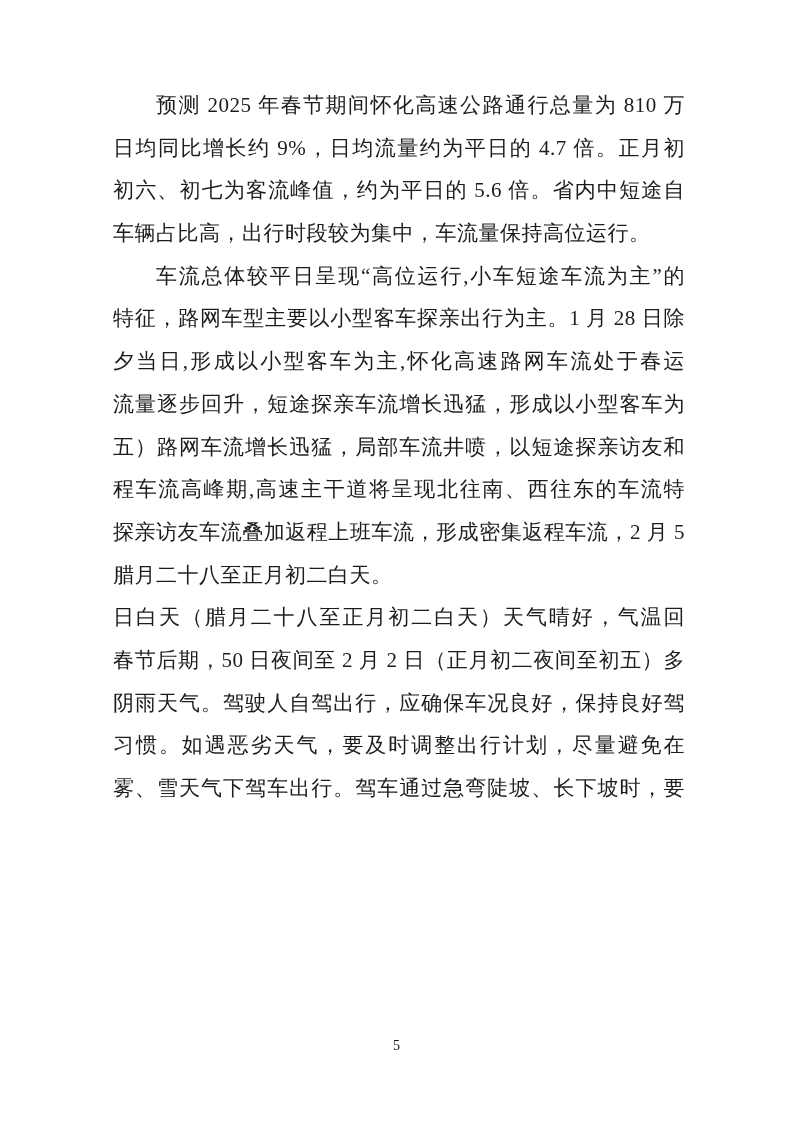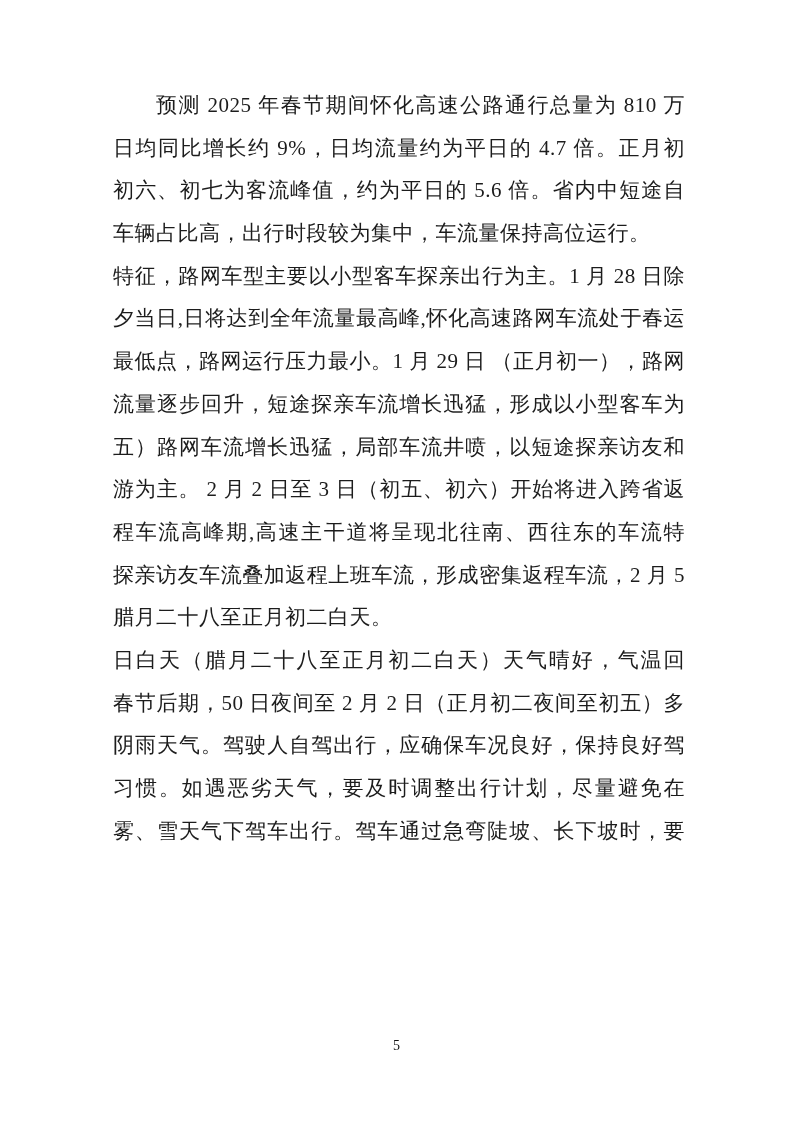--- a/index.html
+++ b/index.html
@@ -58,26 +58,25 @@
   <div class="content">
 
     <div class="para">
       <div class="line indent">预测 2025 年春节期间怀化高速公路通行总量为 810 万辆，</div>
       <div class="line">日均同比增长约 9%，日均流量约为平日的 4.7 倍。正月初五、</div>
       <div class="line">初六、初七为客流峰值，约为平日的 5.6 倍。省内中短途自驾</div>
       <div class="line last">车辆占比高，出行时段较为集中，车流量保持高位运行。</div>
     </div>
 
     <div class="para">
+      <div class="line indent">车流总体较平日呈现“高位运行,小车短途车流为主”的</div>
       <div class="line">特征，路网车型主要以小型客车探亲出行为主。1 月 28 日除</div>
-      <div class="line">夕当日,日将达到全年流量最高峰,怀化高速路网车流处于春运</div>
-      <div class="line">最低点，路网运行压力最小。1 月 29 日 （正月初一），路网</div>
+      <div class="line">夕当日,形成以小型客车为主,怀化高速路网车流处于春运</div>
       <div class="line">流量逐步回升，短途探亲车流增长迅猛，形成以小型客车为主</div>
       <div class="line">五）路网车流增长迅猛，局部车流井喷，以短途探亲访友和旅</div>
-      <div class="line">游为主。 2 月 2 日至 3 日（初五、初六）开始将进入跨省返</div>
       <div class="line">程车流高峰期,高速主干道将呈现北往南、西往东的车流特征。</div>
       <div class="line">探亲访友车流叠加返程上班车流，形成密集返程车流，2 月 5</div>
       <div class="line last">腊月二十八至正月初二白天。</div>
     </div>
 
     <div class="para">
       <div class="line">日白天（腊月二十八至正月初二白天）天气晴好，气温回升；</div>
       <div class="line">春节后期，50 日夜间至 2 月 2 日（正月初二夜间至初五）多</div>
       <div class="line">阴雨天气。驾驶人自驾出行，应确保车况良好，保持良好驾驶</div>
       <div class="line">习惯。如遇恶劣天气，要及时调整出行计划，尽量避免在雨、</div>

